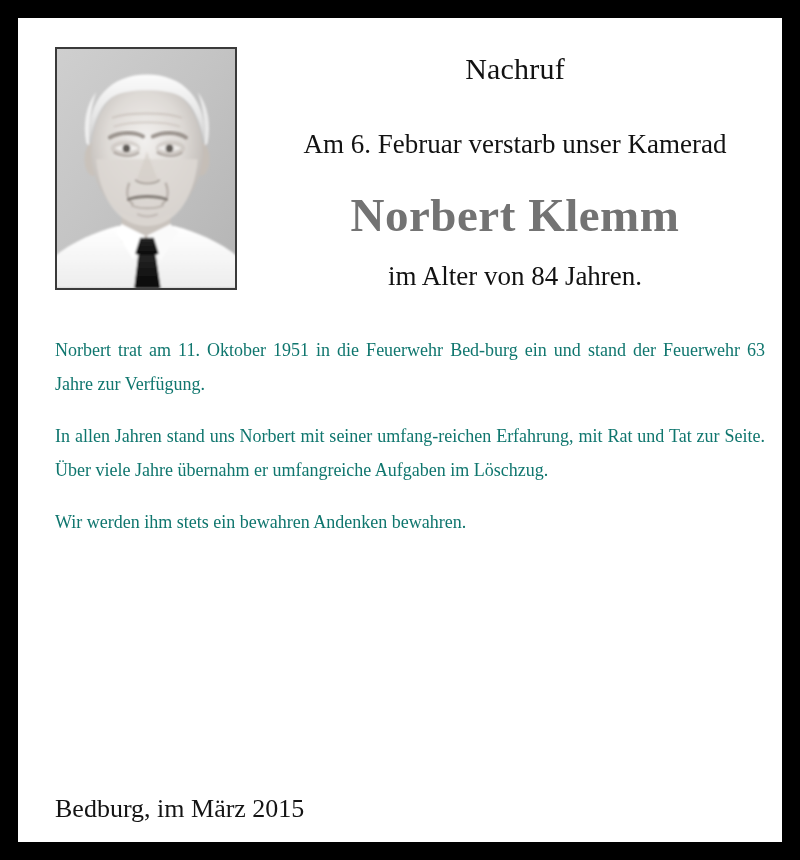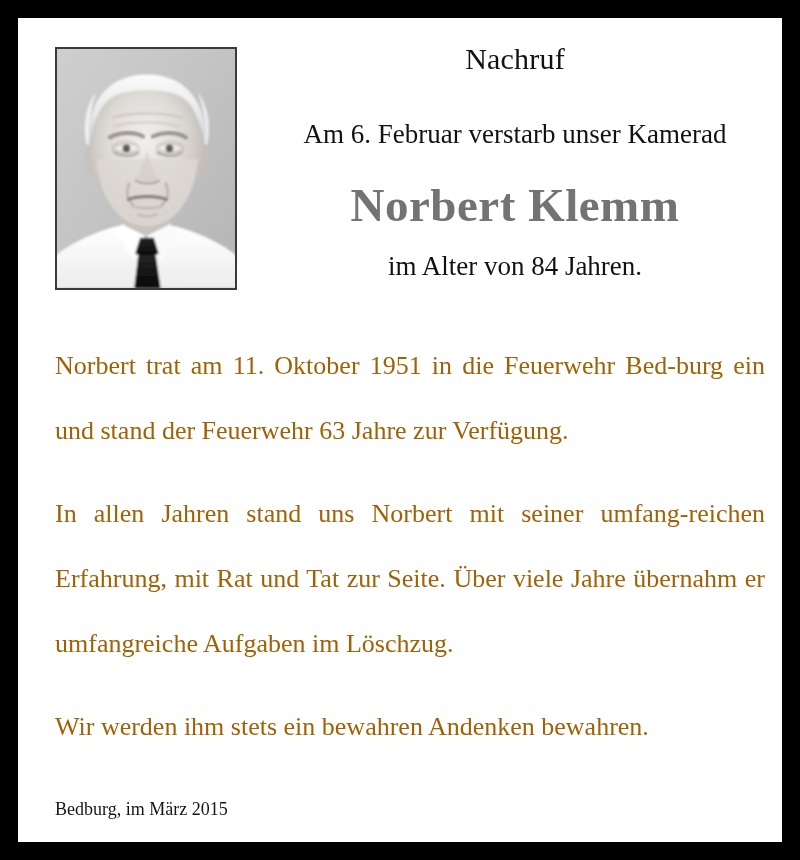--- a/index.html
+++ b/index.html
@@ -61,21 +61,21 @@
     left: 230px;
     top: 0;
     width: 534px;
     text-align: center;
   }
 
   .hdr-nachruf {
     font-size: 30px;
     line-height: 1;
     color: #121212;
-    margin-top: 26px;
+    margin-top: 36px;
     letter-spacing: 0.2px;
   }
 
   .hdr-line1 {
     font-size: 27px;
     line-height: 1;
     color: #121212;
     margin-top: 47px;
   }
 
@@ -97,41 +97,41 @@
 
   
   .body-block {
     position: absolute;
     left: 37px;
     top: 315px;
     width: 710px;
   }
 
   .para {
-    font-size: 26px;
-    line-height: 65px;
-    color: #a16207;
+    font-size: 18px;
+    line-height: 34px;
+    color: #0f766e;
     text-align: justify;
     margin: 0 0 18px 0;
     hyphens: manual;
   }
 
   .para:last-of-type {
     margin-bottom: 0;
   }
 
   .para.no-justify {
     text-align: left;
   }
 
   .closing {
     position: absolute;
     left: 37px;
     top: 773px;
-    font-size: 18px;
+    font-size: 26px;
     line-height: 36px;
     color: #141414;
     text-align: left;
   }
 </style>
 </head>
 <body>
 
 <div id="notice">
   <div id="sheet">

